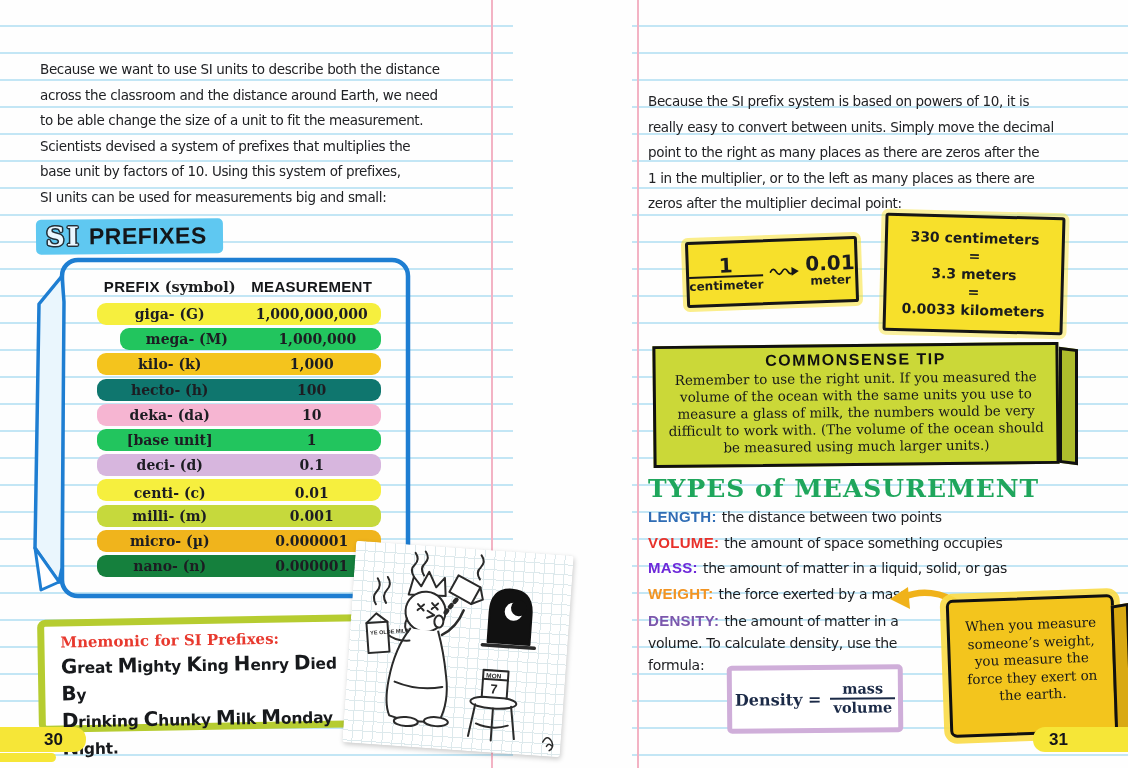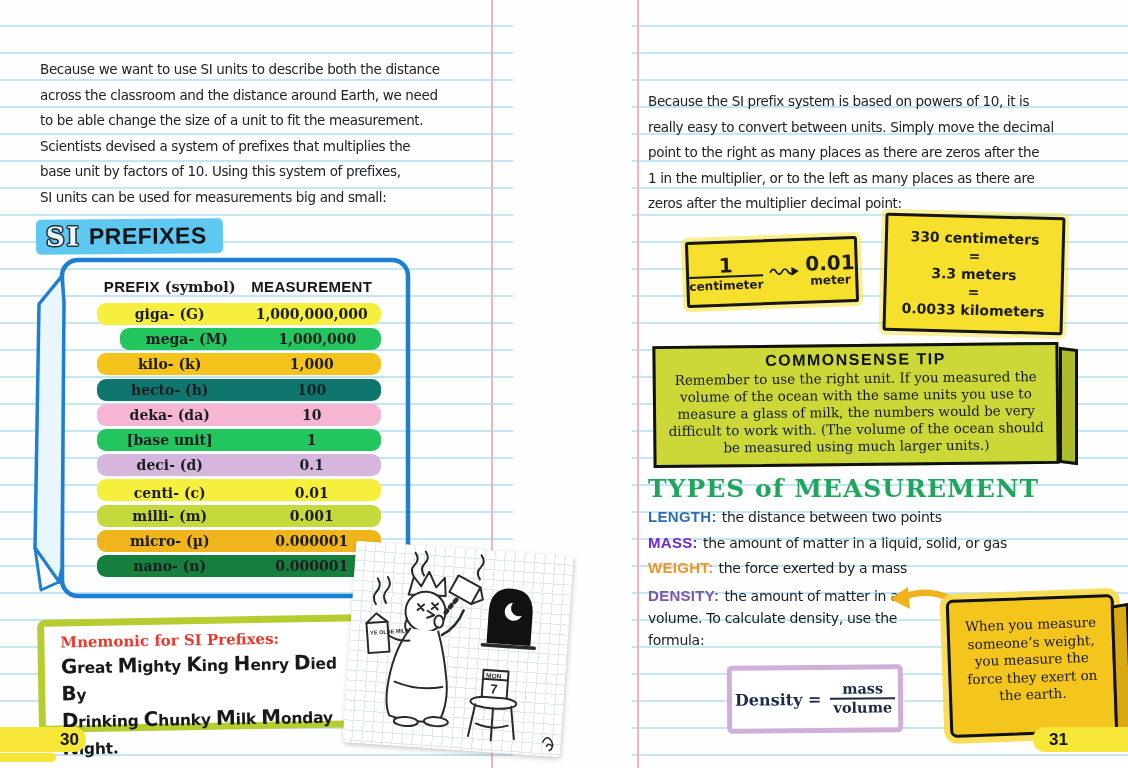--- a/index.html
+++ b/index.html
@@ -37,21 +37,21 @@
   .mn-line{font-family:"DejaVu Sans",sans-serif;font-weight:700;font-size:15.5px;line-height:25px;color:#17191c;letter-spacing:-0.2px;}
   .mn-line .cap{font-size:20px;font-weight:900;}
   
   .king-note{position:absolute;left:349px;top:548px;width:218px;height:202px;background:#fff;
      background-image:repeating-linear-gradient(to right,transparent 0,transparent 9px,#dde9ec 9px,#dde9ec 10px),
                       repeating-linear-gradient(to bottom,transparent 0,transparent 9px,#dde9ec 9px,#dde9ec 10px);
      transform:rotate(4deg);box-shadow:1px 2px 5px rgba(0,0,0,.2);border-radius:3px;}
   
   .pagenum{position:absolute;top:727px;height:25px;background:#f6e637;display:flex;align-items:center;
            font-family:"Liberation Sans",sans-serif;font-weight:900;font-size:17px;color:#141619;}
-  .pn-left{left:0;width:86px;border-radius:0 12px 12px 0;padding-left:60px;box-sizing:border-box;}
+  .pn-left{left:0;width:86px;border-radius:0 12px 12px 0;padding-left:44px;box-sizing:border-box;}
   .pn-right{left:1033px;width:95px;border-radius:12px 0 0 12px;padding-left:16px;box-sizing:border-box;}
   .pn-streak{position:absolute;left:0;top:753px;width:56px;height:9px;background:#f6e637;border-radius:0 6px 6px 0;}
   
   .green-head{position:absolute;font-family:"DejaVu Serif",serif;font-weight:bold;color:#1fa65c;letter-spacing:1px;}
   
   .conv-small{position:absolute;left:686px;top:239px;width:166px;height:60px;background:#f7e02b;
       border:3.5px solid #161616;border-radius:3px;transform:rotate(-2deg);
       box-shadow:0 0 0 4px rgba(247,224,43,.55);display:flex;align-items:center;justify-content:center;gap:6px;}
   .cv-stack{text-align:center;}
   .cv-num{font-weight:700;font-size:20px;line-height:20px;}
@@ -283,20 +283,24 @@
   <div class="tip-flap"></div>
 
   <div class="green-head" style="left:648px;top:474px;font-size:25px;">TYPES of MEASUREMENT</div>
 
   <div class="types">
     <div class="type-row">
       <span class="type-label" style="color: rgb(47, 109, 181);">LENGTH:</span>
       <span class="type-text">the distance between two points</span>
     </div>
     <div class="type-row">
+      <span class="type-label" style="color: rgb(232, 49, 42);">VOLUME:</span>
+      <span class="type-text">the amount of space something occupies</span>
+    </div>
+    <div class="type-row">
       <span class="type-label" style="color: #6d28d9;">MASS:</span>
       <span class="type-text">the amount of matter in a liquid, solid, or gas</span>
     </div>
     <div class="type-row">
       <span class="type-label" style="color: rgb(242, 148, 34);">WEIGHT:</span>
       <span class="type-text">the force exerted by a mass</span>
     </div>
     <div class="density-block">
       <span class="type-label" style="color: rgb(123, 87, 173);">DENSITY:</span>
       <span class="type-text">the amount of matter in a

